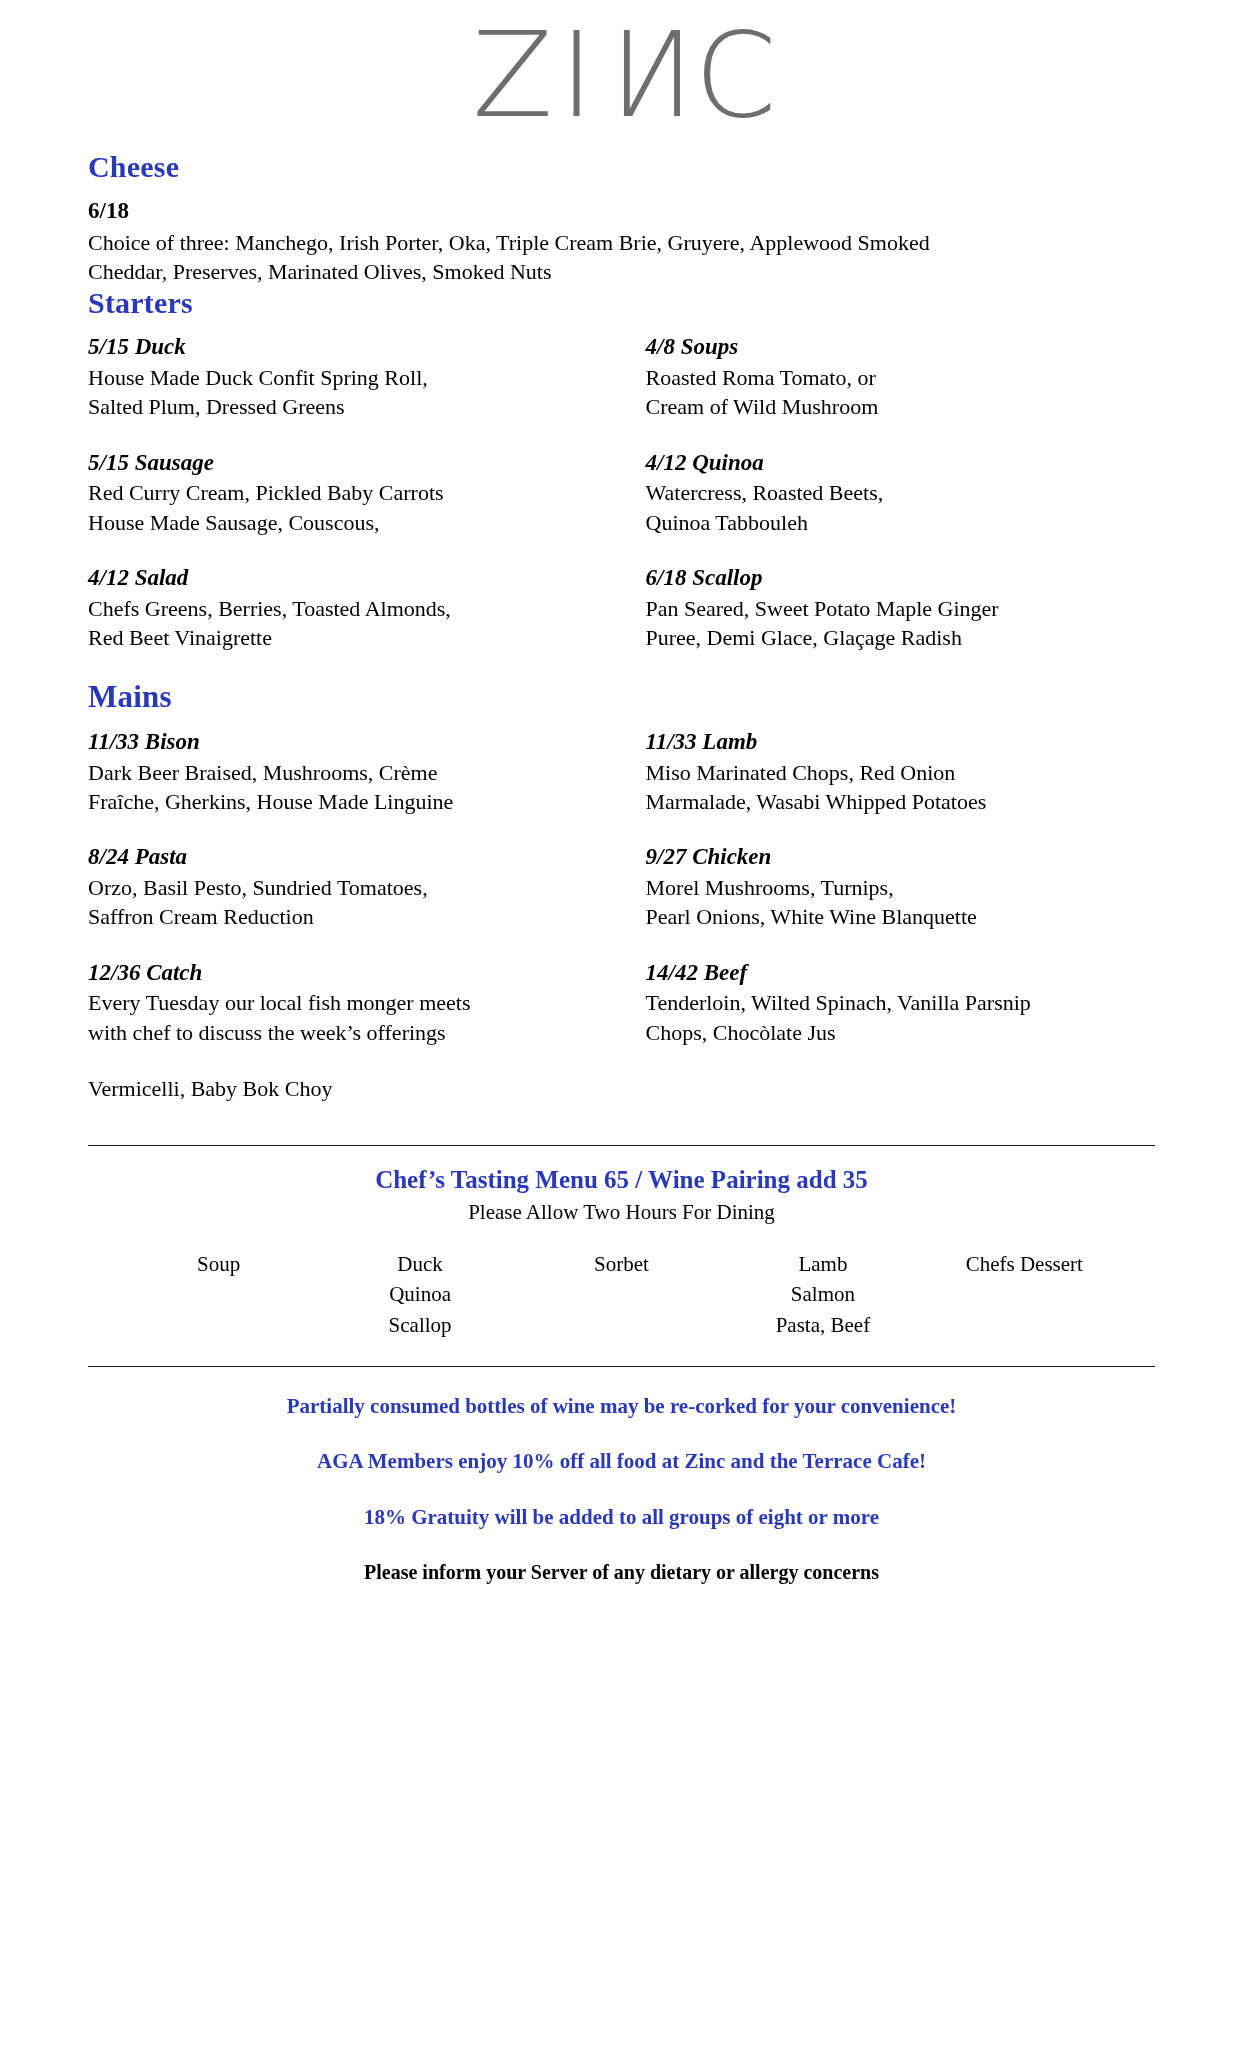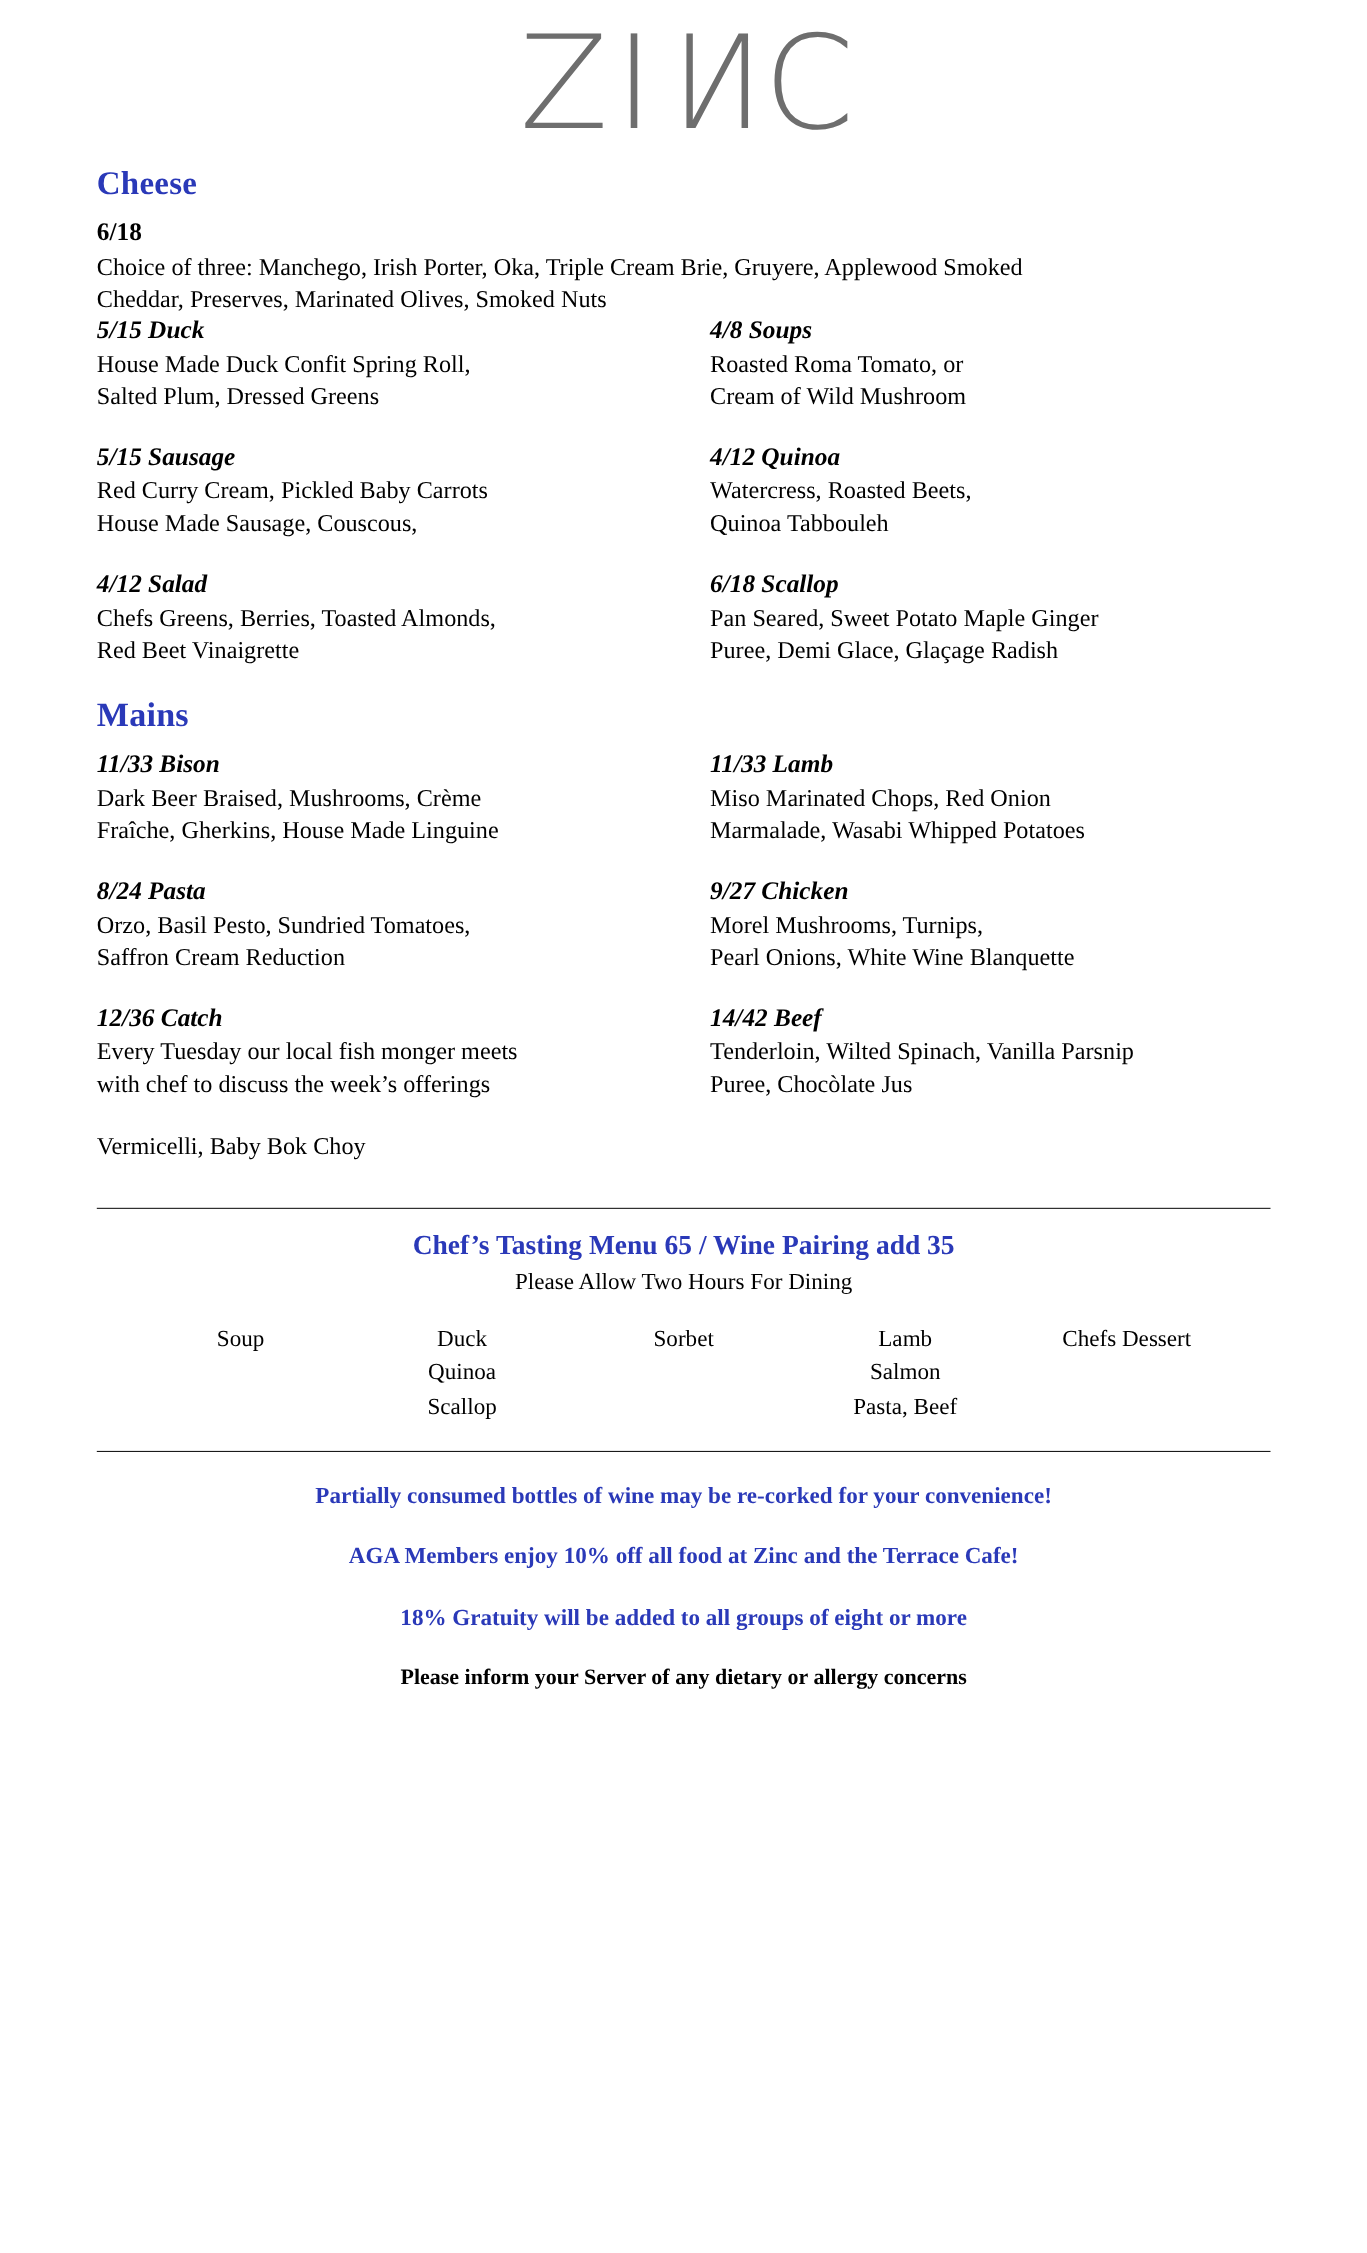--- a/index.html
+++ b/index.html
@@ -177,20 +177,21 @@
     <div class="cheese-block">
       <h2 class="section">Cheese</h2>
       <div class="cheese-price">6/18</div>
       <div class="cheese-desc">
         <div>Choice of three: Manchego, Irish Porter, Oka, Triple Cream Brie, Gruyere, Applewood Smoked</div>
         <div>Cheddar, Preserves, Marinated Olives, Smoked Nuts</div>
       </div>
     </div>
 
     <div class="starters-block">
+      <h2 class="section">Starters</h2>
       <div class="cols">
         <div class="col left">
 
           <div class="dish">
             <div class="name">5/15 Duck</div>
             <div class="desc">
               <div>House Made Duck Confit Spring Roll,</div>
               <div>Salted Plum, Dressed Greens</div>
             </div>
           </div>
@@ -294,21 +295,21 @@
               <div>Morel Mushrooms, Turnips,</div>
               <div>Pearl Onions, White Wine Blanquette</div>
             </div>
           </div>
 
 
           <div class="dish">
             <div class="name">14/42 Beef</div>
             <div class="desc">
               <div>Tenderloin, Wilted Spinach, Vanilla Parsnip</div>
-              <div>Puree, Chocòlate Jus</div>
+              <div>Chops, Chocòlate Jus</div>
             </div>
           </div>
 
         </div>
       </div>
     </div>
 
     <hr class="rule">
 
     <div class="tasting">

